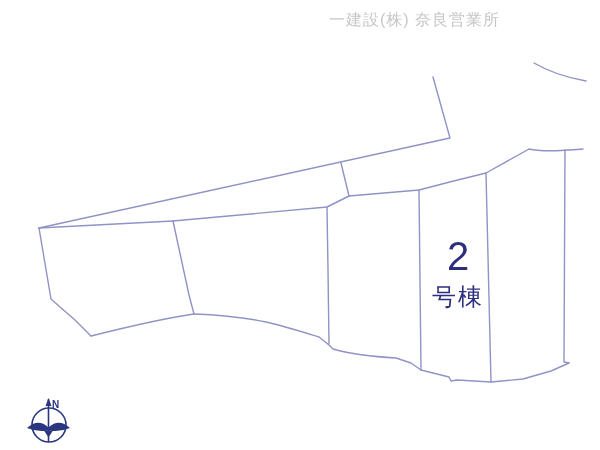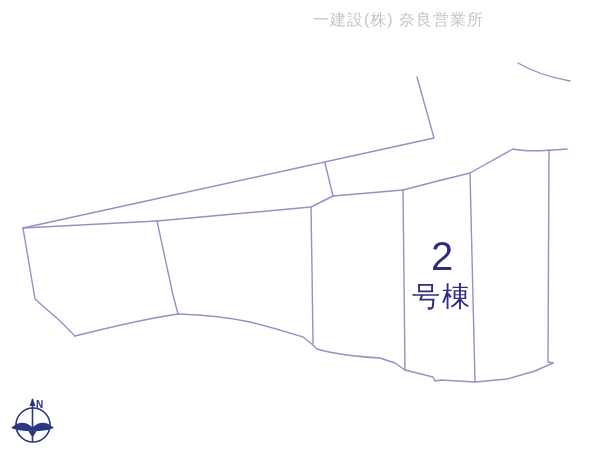--- a/index.html
+++ b/index.html
@@ -1,39 +1,39 @@
 <!DOCTYPE html>
 <html><head>
 <meta charset="utf-8">
 <style>
   html,body{margin:0;padding:0;}
   body{
     width:600px;height:450px;position:relative;overflow:hidden;
     background:#ffffff;
     font-family:"Liberation Sans","DejaVu Sans",sans-serif;
   }
-  .stage{position:absolute;left:0;top:0;width:506px;height:450px;}
+  .stage{position:absolute;left:16px;top:0;width:506px;height:450px;}
   .company-label{
     position:absolute;top:10px;right:22px;
     font-size:16px;letter-spacing:1px;
     color:#c6c6c6;white-space:nowrap;
   }
   svg.plan{position:absolute;left:0;top:0;}
   svg.plan path, svg.plan polyline{
     fill:none;stroke:#9093c5;stroke-width:1.4;
     stroke-linejoin:round;stroke-linecap:round;
   }
   svg.plan path.lot-fill{stroke:#9093c5;stroke-width:1.4;}
   .lot-label{
     position:absolute;left:398px;top:236px;width:88px;
     text-align:center;color:#2e2e7f;z-index:3;
     line-height:1.0;pointer-events:none;
   }
   .lot-label .num{display:block;font-size:40px;line-height:40px;}
-  .lot-label .suffix{display:block;font-size:28px;line-height:30px;margin-top:6px;letter-spacing:2px;}
+  .lot-label .suffix{display:block;font-size:24px;line-height:30px;margin-top:6px;letter-spacing:2px;}
   svg.compass{position:absolute;left:8px;top:394px;z-index:2;}
   svg.compass .stroke{fill:none;stroke:#2b3680;stroke-width:1.6;}
   svg.compass .fillshape{fill:#2b3680;stroke:none;}
   svg.compass text{fill:#2b3680;font-size:10px;font-weight:bold;font-family:"Liberation Sans","DejaVu Sans",sans-serif;}
 </style>
 </head>
 <body>
 
 <div class="stage">
 

